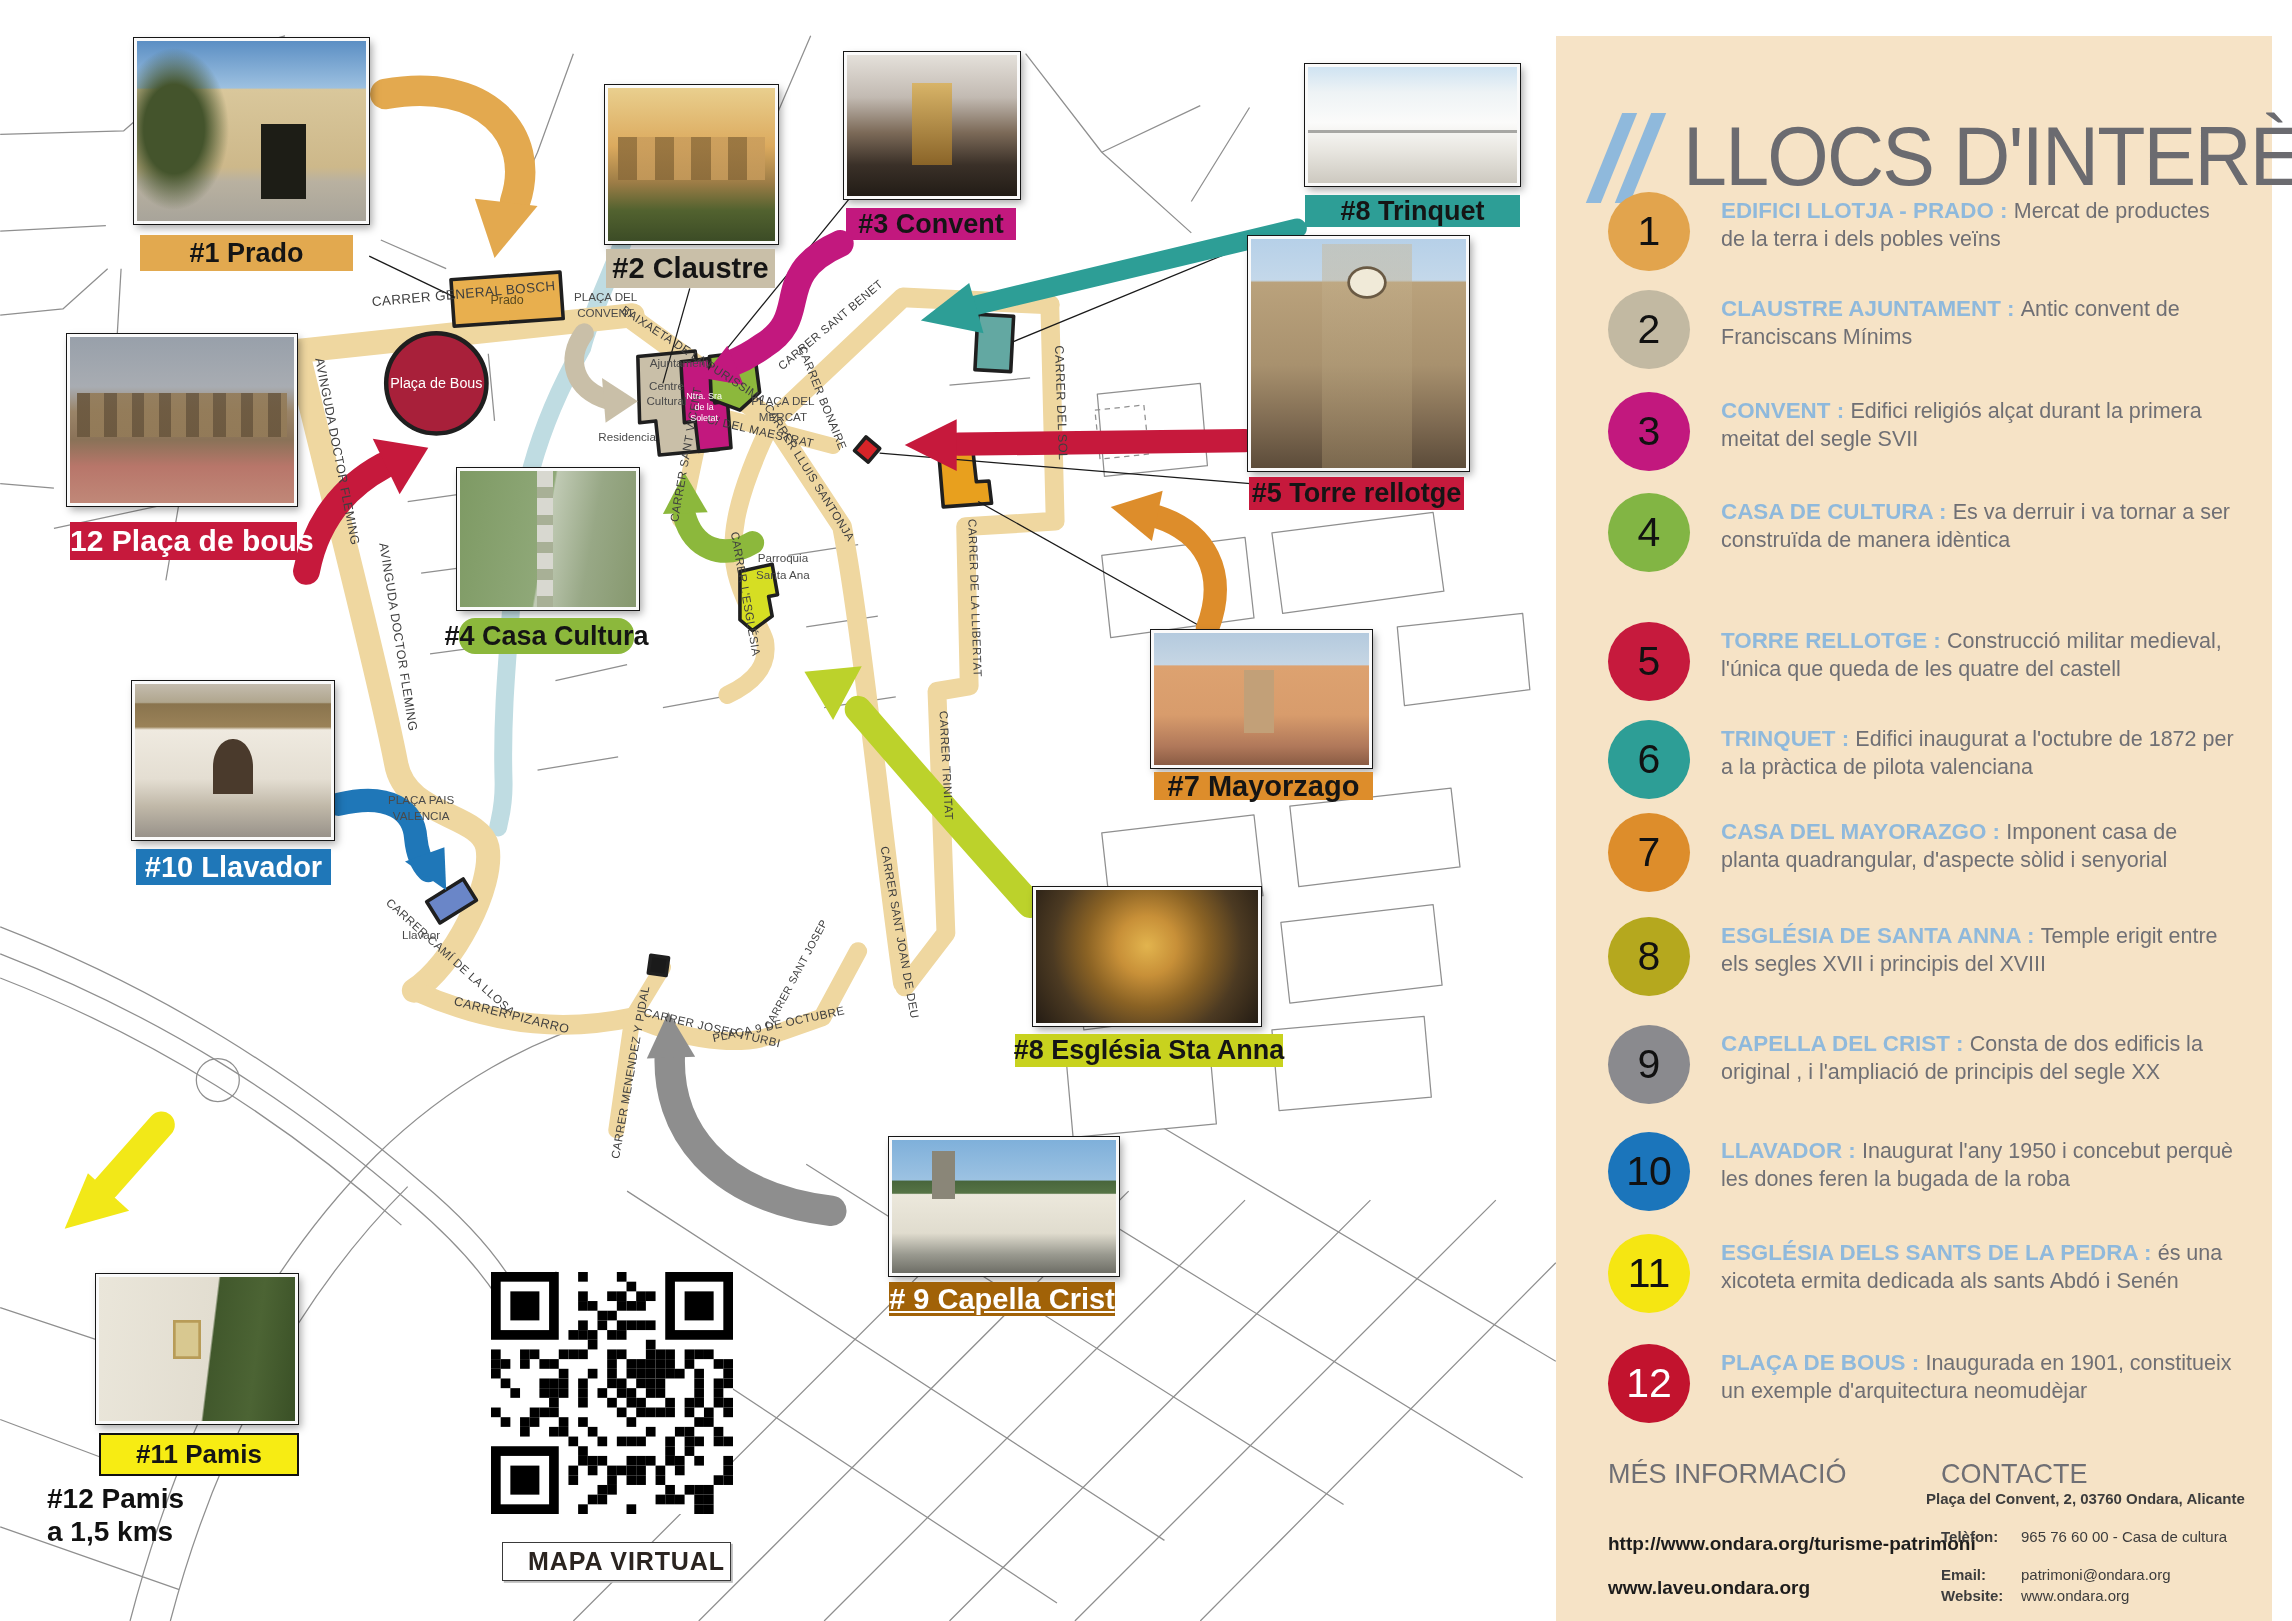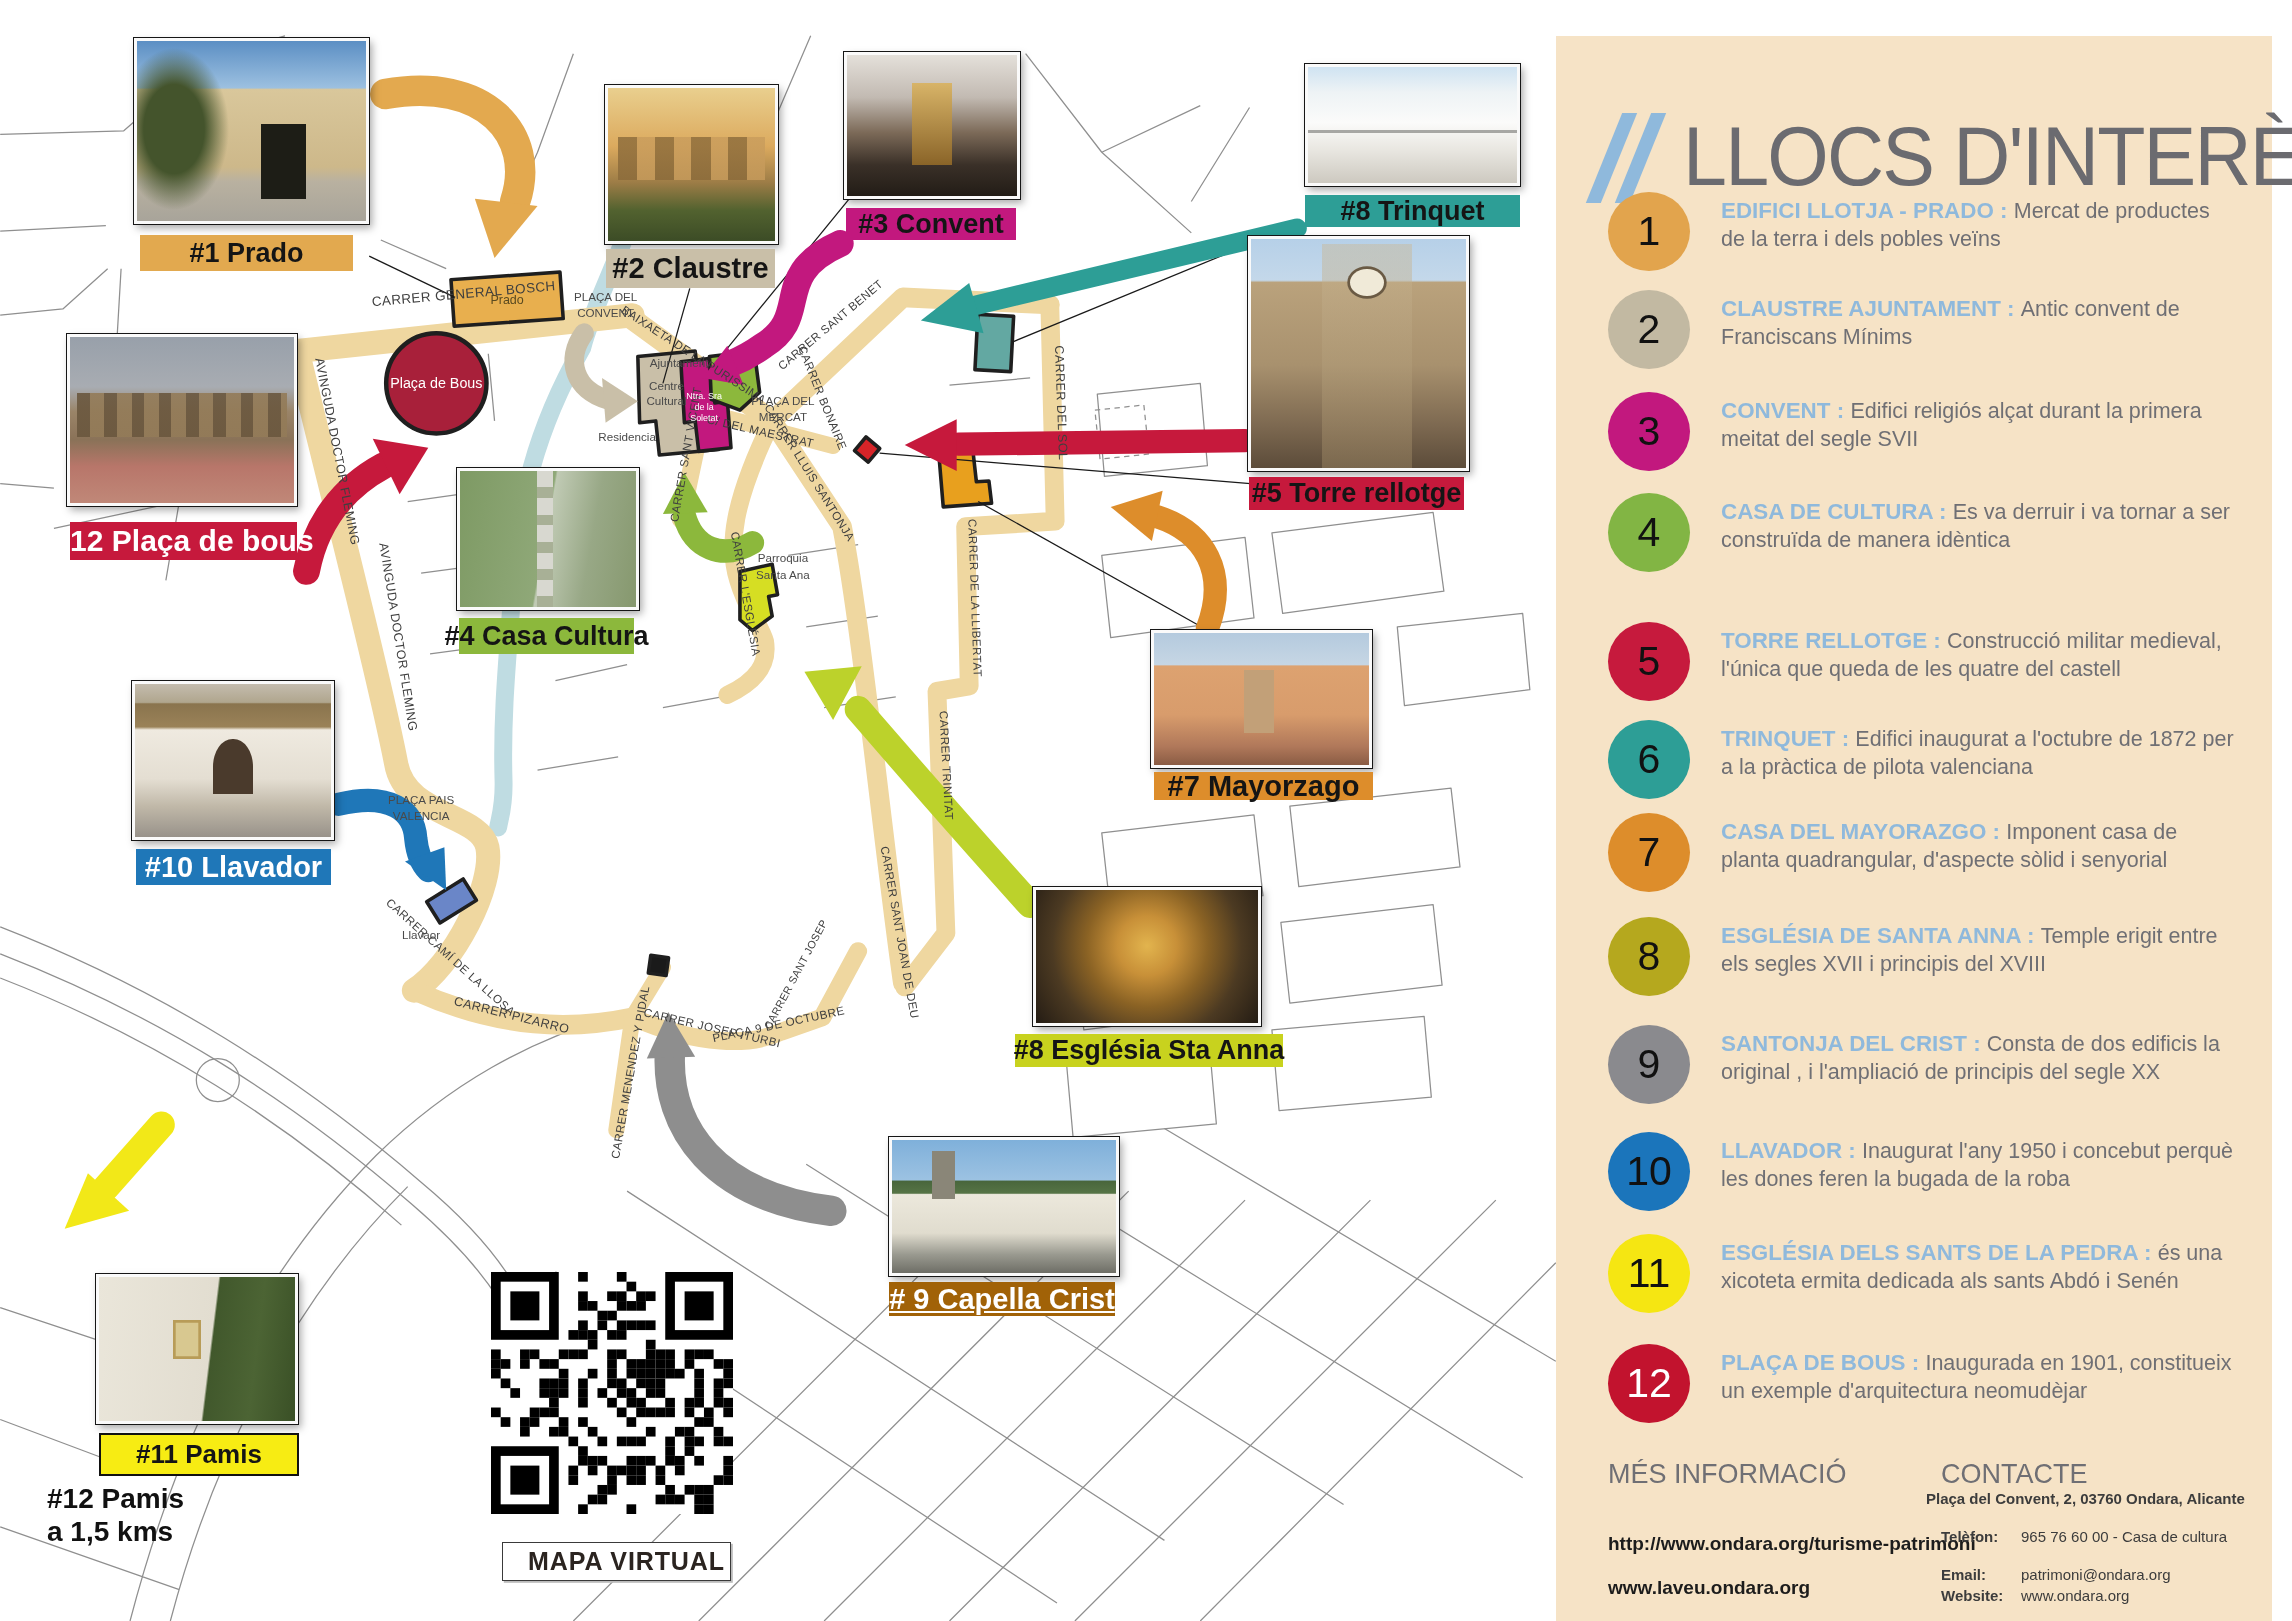--- a/index.html
+++ b/index.html
@@ -37,21 +37,21 @@
   .ph-capella{background:linear-gradient(180deg,#7fb0da 0%,#9cc2e2 30%,#49663c 31%,#567446 40%,#ece8dc 41%,#e0dcce 70%,#9a9a90 86%,#6e6e66 100%);}
   .ph-capella .s1{left:18%;top:8%;width:10%;height:36%;background:#8a8678;}
   .ph-pamis{background:linear-gradient(97deg,#eae6da 0%,#e2ddd0 56%,#41582c 57%,#4c6434 78%,#3a5026 100%);}
   .ph-pamis .s1{left:38%;top:30%;width:14%;height:27%;background:#d8c890;box-shadow:inset 0 0 0 2.7px #b89c58;}
   
   .plabel{position:absolute;display:flex;align-items:center;justify-content:center;
           font-weight:bold;color:#151515;white-space:nowrap;}
   .lb-prado{background:#E2A94F;}      .lb-claustre{background:#C9BFA8;}
   .lb-convent{background:#C2187E;}    .lb-trinquet{background:#2D9E96;}
   .lb-rellotge{background:#C6193C;}   .lb-bous{background:#C6193C;color:#fff;}
-  .lb-casacultura{background:#8CB83C;}.lb-mayorzago{background:#DD8D2B;}
+  .lb-casacultura{background:#8CB83C;border-radius:16px;}.lb-mayorzago{background:#DD8D2B;}
   .lb-llavador{background:#1F77B8;color:#ffffff;} .lb-stanna{background:#C8D21E;}
   .lb-capella{background:#a16207;color:#fff;text-decoration:underline;}  .lb-pamis{background:#F7EC13;border:2.7px solid #111;}
   .pamis-note{position:absolute;left:47px;top:1482px;font-weight:bold;font-size:28px;line-height:33px;color:#111;}
   .mapa-virtual{position:absolute;left:502px;top:1542px;width:229px;height:39px;background:#fff;
                 border:1.8px solid #3a3a3a;box-shadow:1.8px 1.8px 0 #bbb;display:flex;align-items:center;justify-content:center;
                 font-weight:bold;font-size:25px;letter-spacing:0.9px;color:#2b2420;padding-left:20px;}
   .qr{position:absolute;left:491px;top:1272px;width:242px;height:242px;background:#fff;}
   
   .sidebar{position:absolute;left:1556px;top:36px;width:716px;height:1585px;background:#F6E3C6;}
   .side-title{position:absolute;left:41px;top:72px;height:99px;}
@@ -501,21 +501,21 @@
         <div class="item" style="top: 777px;">
           <div class="circ" style="background: rgb(221, 141, 43); color: rgb(17, 17, 17);">7</div>
           <div class="txt"><span class="t">CASA DEL MAYORAZGO : </span><span class="d">Imponent casa de planta quadrangular, d'aspecte sòlid i senyorial</span></div>
         </div>
         <div class="item" style="top: 881px;">
           <div class="circ" style="background: rgb(181, 168, 30); color: rgb(17, 17, 17);">8</div>
           <div class="txt"><span class="t">ESGLÉSIA DE SANTA ANNA : </span><span class="d">Temple erigit entre els segles XVII i principis del XVIII</span></div>
         </div>
         <div class="item" style="top: 989px;">
           <div class="circ" style="background: rgb(138, 138, 142); color: rgb(17, 17, 17);">9</div>
-          <div class="txt"><span class="t">SANTONJA DEL CRIST : </span><span class="d">Consta de dos edificis  la original , i l'ampliació de principis del segle XX</span></div>
+          <div class="txt"><span class="t">CAPELLA DEL CRIST : </span><span class="d">Consta de dos edificis  la original , i l'ampliació de principis del segle XX</span></div>
         </div>
         <div class="item" style="top: 1096px;">
           <div class="circ" style="background: rgb(27, 117, 187); color: rgb(17, 17, 17);">10</div>
           <div class="txt"><span class="t">LLAVADOR : </span><span class="d">Inaugurat l'any 1950 i concebut perquè les dones feren la bugada de la roba</span></div>
         </div>
         <div class="item" style="top: 1198px;">
           <div class="circ" style="background: rgb(245, 230, 18); color: rgb(17, 17, 17);">11</div>
           <div class="txt"><span class="t">ESGLÉSIA DELS SANTS DE LA PEDRA : </span><span class="d">és una xicoteta ermita dedicada als sants Abdó i Senén</span></div>
         </div>
         <div class="item" style="top: 1308px;">

